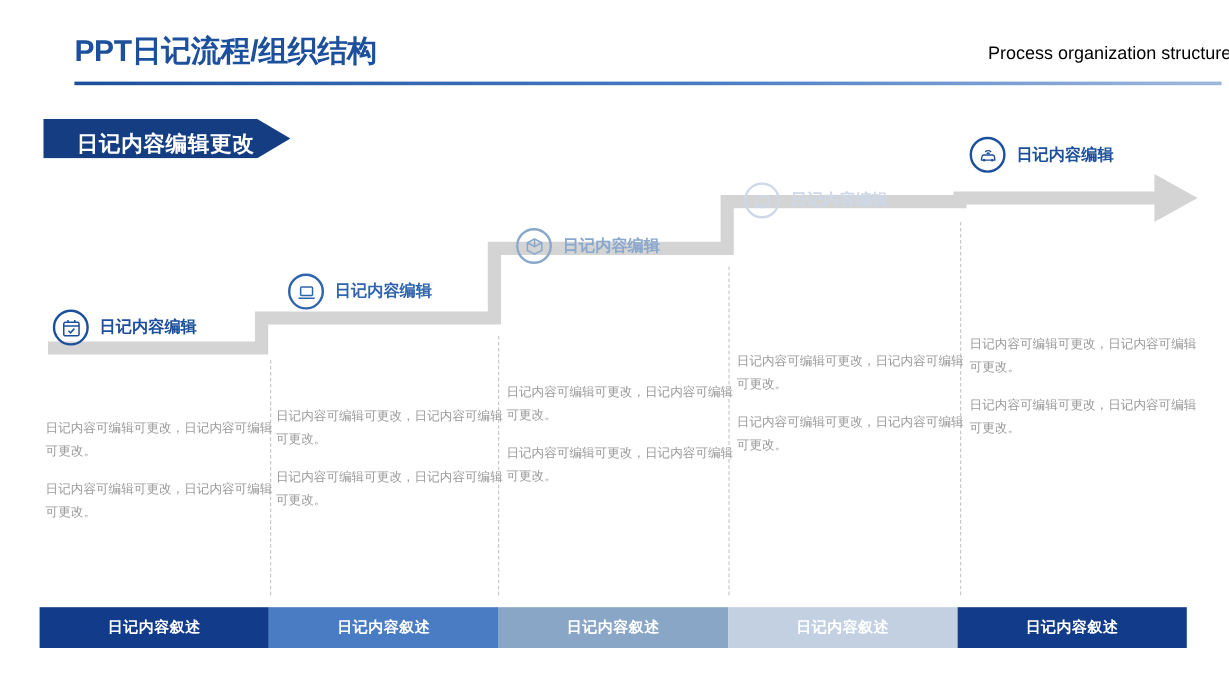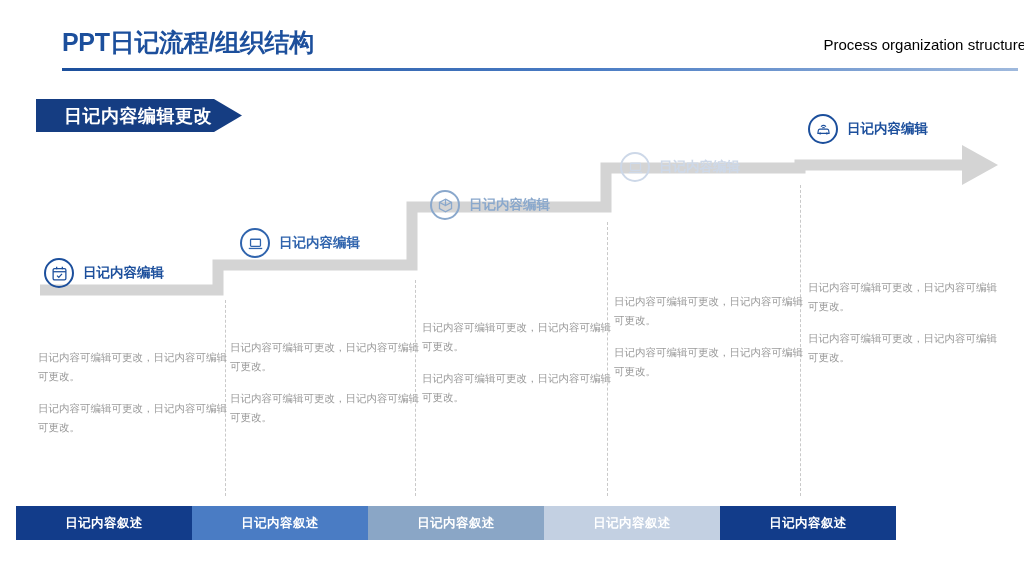--- a/index.html
+++ b/index.html
@@ -25,21 +25,21 @@
   .hdr-rule {
     position:absolute; left:34px; top:68px; width:956px; height:3px;
     background:linear-gradient(to right,#1c4f9c 0%,#4a7cc4 55%,#9fb9dd 100%);
   }
 
   
   .banner {
     position:absolute; left:36px; top:99px; height:33px; width:206px;
     background:#153d82;
     clip-path:polygon(0 0, 178px 0, 206px 50%, 178px 100%, 0 100%);
-    display:flex; align-items:center;
+    display:flex; align-items:flex-end;
   }
   .banner-label {
     color:#ffffff; font-size:18px; font-weight:bold;
     padding-left:28px; letter-spacing:0.5px; white-space:nowrap;
   }
 
   
   .stair { position:absolute; left:0; top:0; width:1024px; height:576px;
            pointer-events:none; }
 
@@ -60,21 +60,21 @@
   }
   .ico svg { width:17px; height:17px; display:block; }
   .step-title { font-size:13.5px; font-weight:bold; white-space:nowrap; }
   .step-body {
     position:absolute; width:192px;
     font-size:10.5px; color:#9a9a9a; line-height:1.85;
   }
   .step-body p + p { margin-top:12px; }
 
   
-  .foot { position:absolute; left:16px; top:506px; width:880px; height:34px;
+  .foot { position:absolute; left:33px; top:506px; width:956px; height:34px;
           display:flex;justify-content:space-between; }
   .foot-cell {
     flex:1 1 0; display:flex; align-items:center; justify-content:center;
     color:#ffffff; font-size:12.5px; font-weight:bold; letter-spacing:0.4px;
   }
 </style>
 </head>
 <body>
 
 <div class="header">

